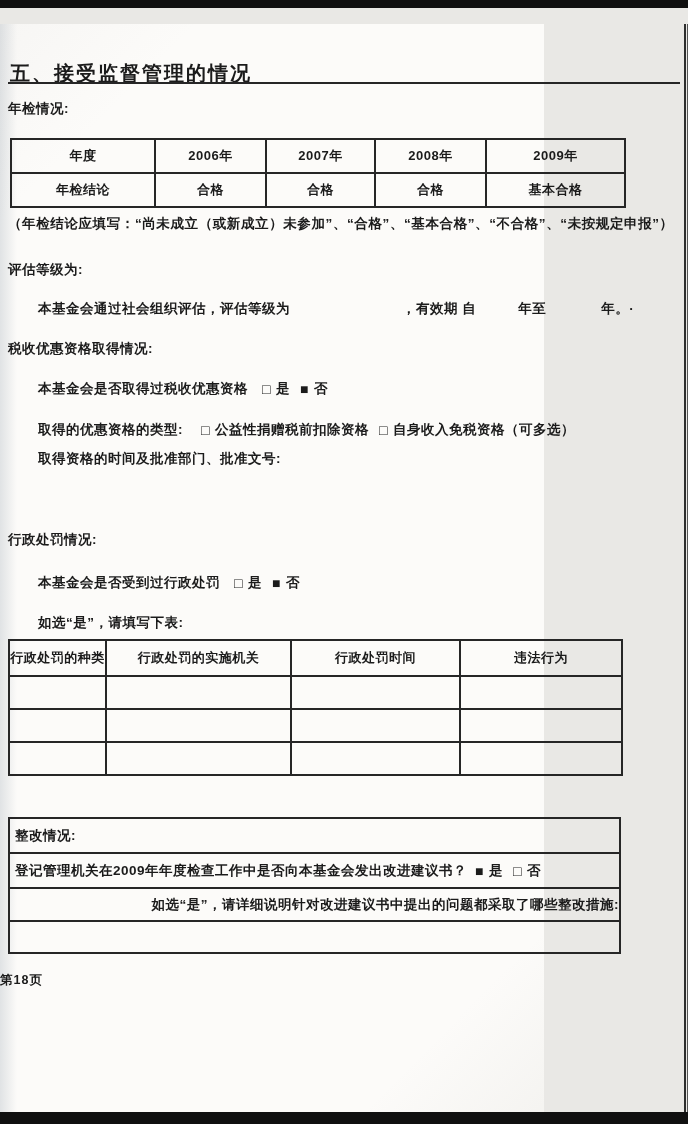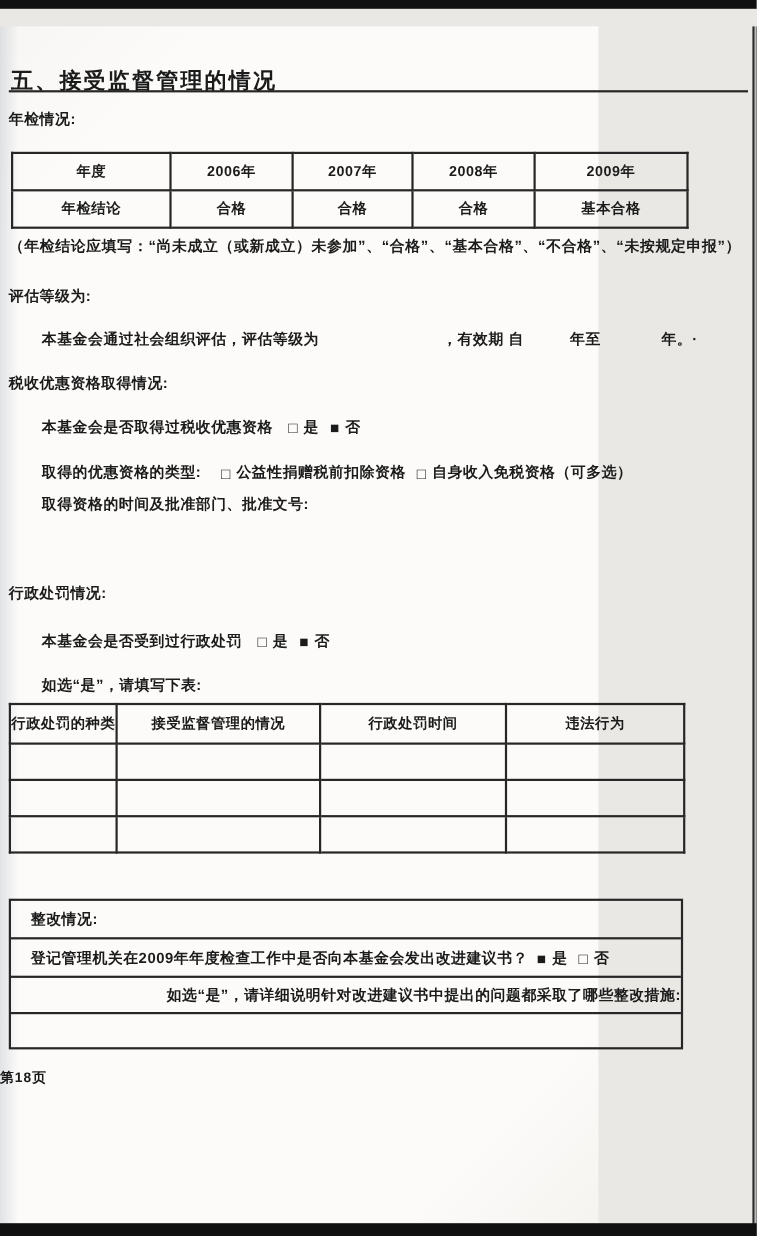--- a/index.html
+++ b/index.html
@@ -39,21 +39,21 @@
   .note{position:absolute;left:8px;top:190px;width:668px;
         font-size:13.5px;font-weight:bold;letter-spacing:0.6px;line-height:20px;}
 
   .gap{display:inline-block;}
   .box-glyph{font-size:14px;margin:0 5px 0 10px;vertical-align:-1px;}
   .box-glyph.first{margin-left:14px;}
 
   .rect-box{position:absolute;left:8px;top:793px;width:613px;border:2px solid #262626;
             box-sizing:border-box;background:transparent;}
   .rect-row{box-sizing:border-box;border-bottom:2px solid #262626;display:flex;align-items:center;
-            padding-left:18px;font-size:13.5px;font-weight:bold;letter-spacing:0.5px;}
+            padding-left:5px;font-size:13.5px;font-weight:bold;letter-spacing:0.5px;}
   .rect-row:last-child{border-bottom:none;}
   .rr1{height:35px;} .rr2{height:35px;} .rr3{height:33px;justify-content:flex-end;} .rr4{height:30px;}
 
   .footer{position:absolute;left:0;top:948px;width:662px;text-align:left;
           font-size:12.5px;font-weight:bold;letter-spacing:1px;}
 </style>
 </head>
 <body>
 
 <div class="page">
@@ -115,21 +115,21 @@
   <table class="tbl-penalty">
     <colgroup>
         <col style="width:97px">
         <col style="width:185px">
         <col style="width:169px">
         <col style="width:162px">
       </colgroup>
     <tbody>
         <tr class="hdr">
       <td>行政处罚的种类</td>
-      <td>接受监督管理的情况</td>
+      <td>行政处罚的实施机关</td>
       <td>行政处罚时间</td>
       <td>违法行为</td>
     </tr>
     <tr class="empty">
           <td></td>
           <td></td>
           <td></td>
           <td></td>
         </tr>
     <tr class="empty">

